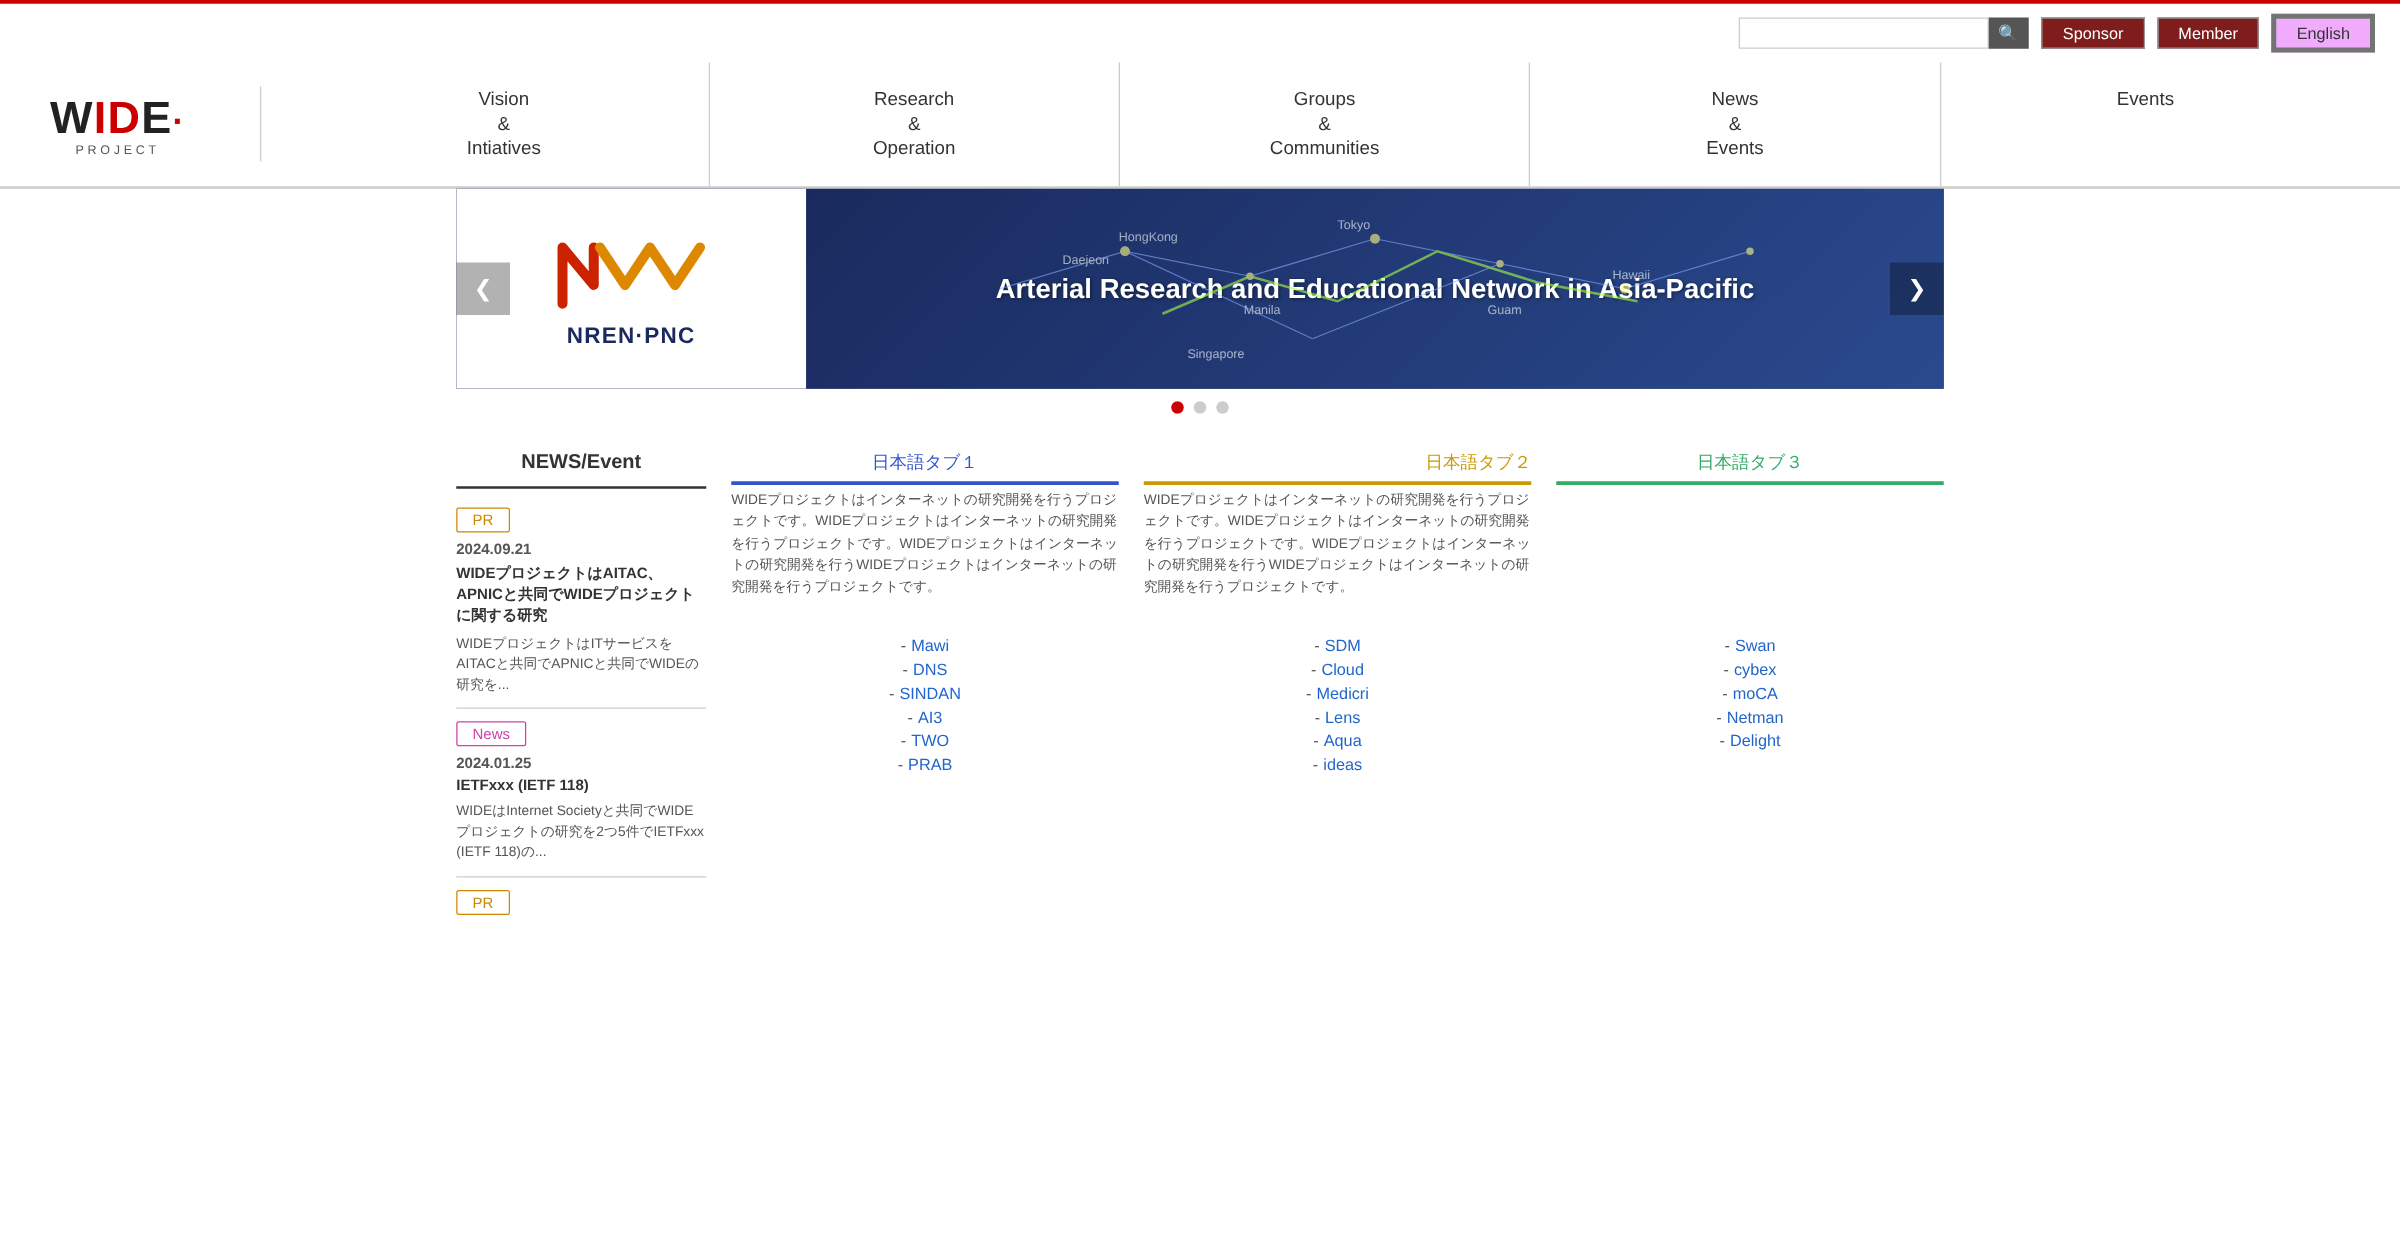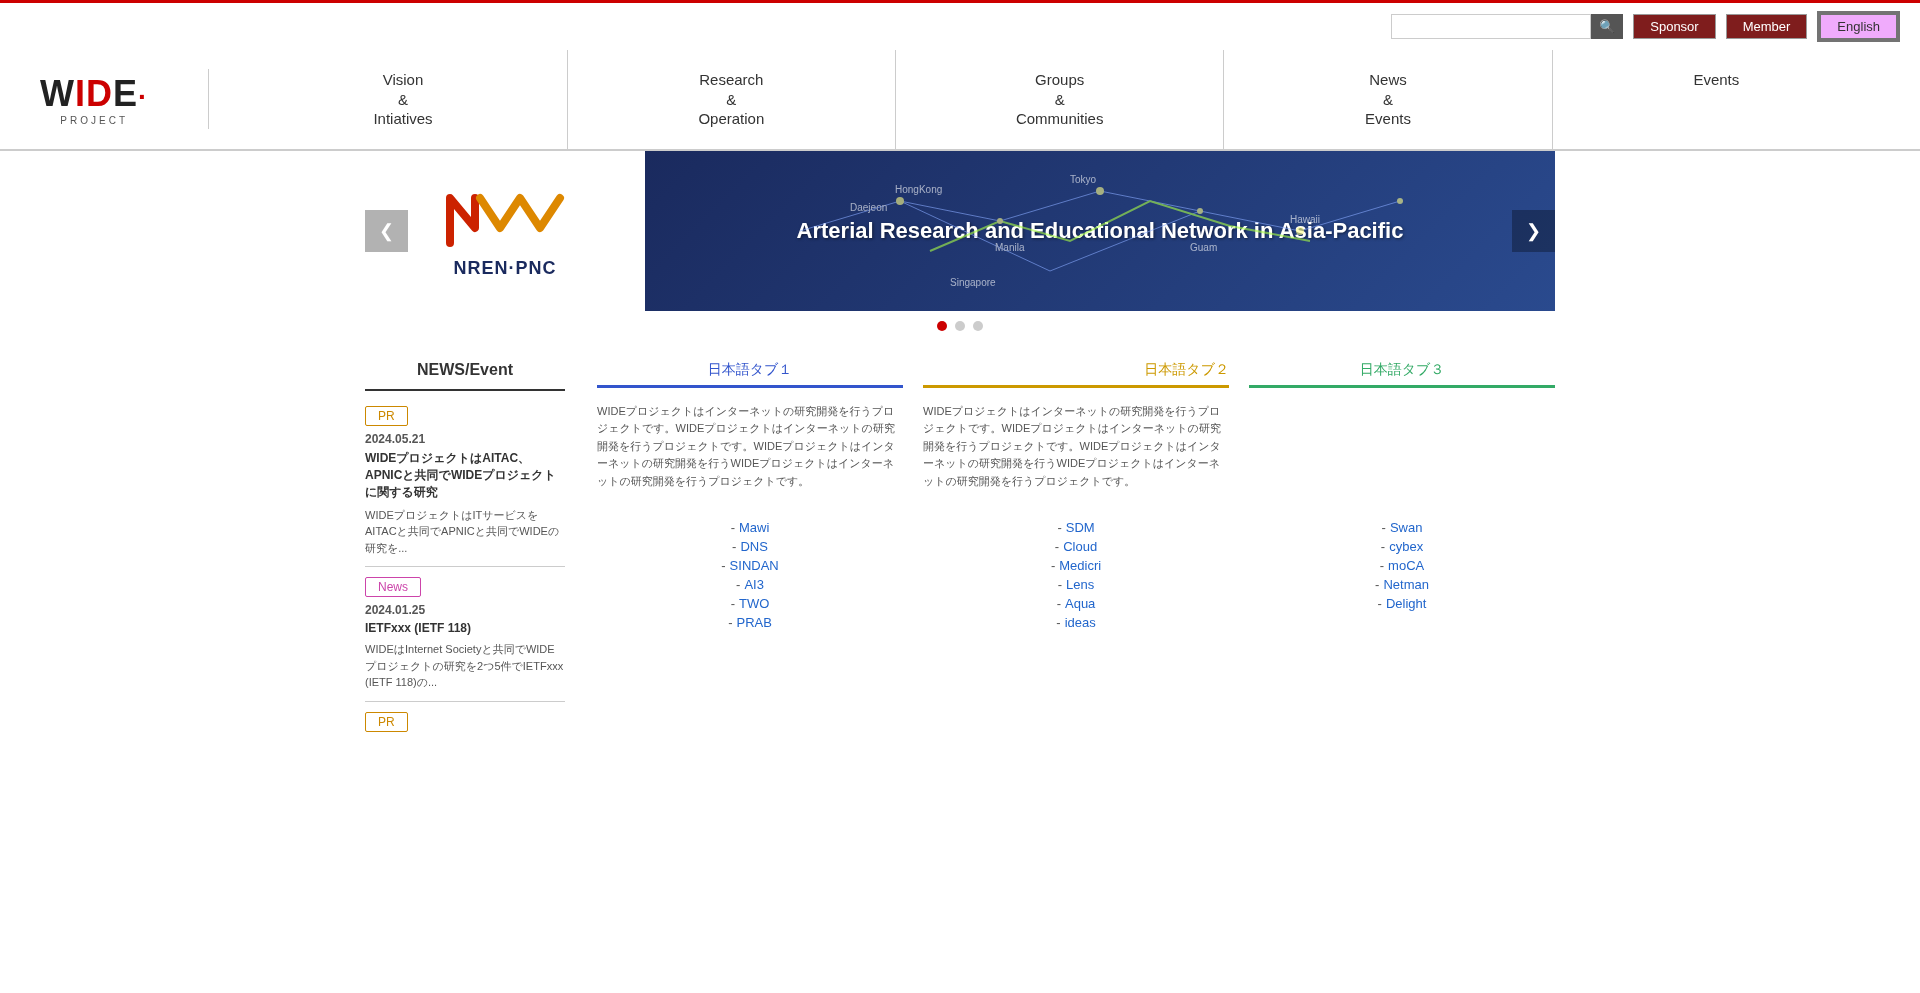--- a/index.html
+++ b/index.html
@@ -194,21 +194,21 @@
       cursor: pointer;
     }
     .indicator-dot.active {
       background: #cc0000;
     }
 
     
     .main-content {
       display: flex;
       padding: 20px 365px;
-      gap: 32px;
+      gap: 20px;
     }
 
     
     .news-sidebar {
       width: 200px;
       min-width: 200px;
     }
     .news-title {
       font-size: 16px;
       font-weight: bold;
@@ -273,21 +273,21 @@
       padding-bottom: 6px;
       cursor: pointer;
     }
     .tab-label.blue { color: #3355cc; border-bottom: 3px solid #3355cc; }
     .tab-label.yellow { color: #cc9900; border-bottom: 3px solid #cc9900; text-align: right; }
     .tab-label.green { color: #33aa66; border-bottom: 3px solid #33aa66; }
     .tab-content {
       font-size: 11px;
       color: #555;
       line-height: 1.6;
-      padding-top: 15px;
+      padding-top: 4px;
     }
 
     
     .link-panels {
       display: flex;
       gap: 20px;
       padding-top: 10px;
     }
     .link-panel {
       flex: 1;
@@ -397,21 +397,21 @@
   </div>
 </div>
 
 <div class="main-content">
 
   <div class="news-sidebar">
     <div class="news-title">NEWS/Event</div>
 
     <div class="news-item">
       <span class="news-badge pr">PR</span>
-      <div class="news-date">2024.05.21</div>
+      <div class="news-date">2024.09.21</div>
       <div class="news-headline">WIDEプロジェクトはAITAC、APNICと共同でWIDEプロジェクトに関する研究</div>
       <div class="news-body">WIDEプロジェクトはITサービスをAITACと共同でAPNICと共同でWIDEの研究を...</div>
     </div>
 
     <div class="news-divider"></div>
 
     <div class="news-item">
       <span class="news-badge news">News</span>
       <div class="news-date">2024.01.25</div>
       <div class="news-headline">IETFxxx (IETF 118)</div>

